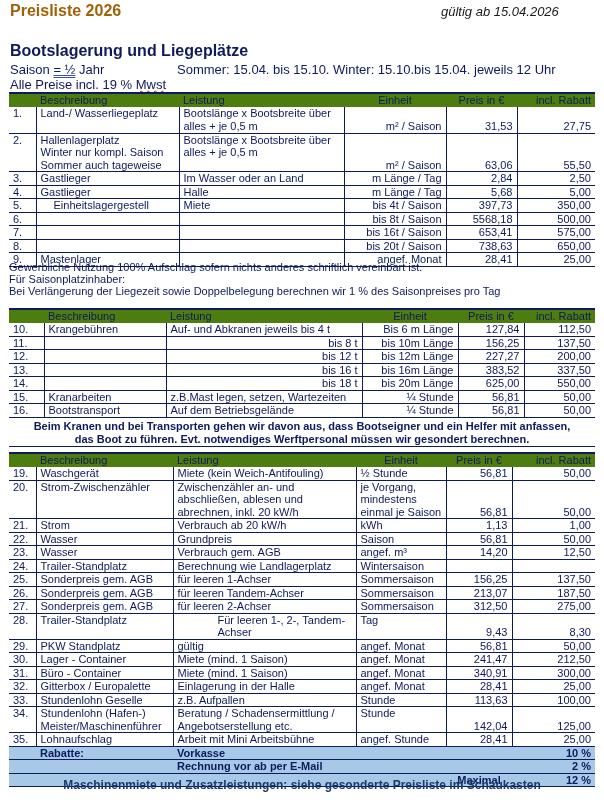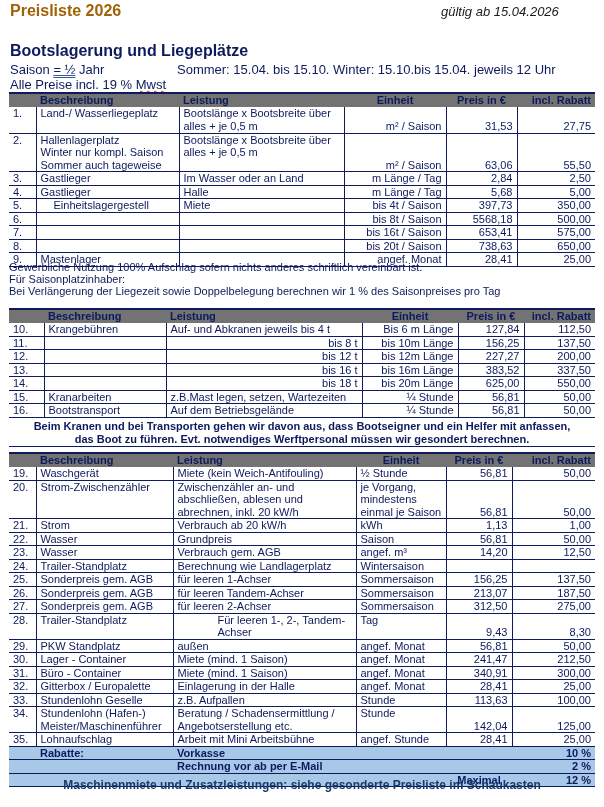--- a/index.html
+++ b/index.html
@@ -9,21 +9,21 @@
   .title { left: 10px; top: 2px; font-size: 16px; font-weight: bold; color: #a16207; }
   .valid { left: 441px; top: 4px; font-size: 13px; font-style: italic; color: #1a1a1a; }
   .h2 { left: 10px; top: 42px; font-size: 16px; font-weight: bold; color: #0d1a5c; }
   .line { font-size: 13px; color: #0d1a5c; }
   .u-blue { text-decoration-color: #3355aa; }
   .u-red { text-decoration: underline wavy #cc2222; text-decoration-thickness: 1px; }
   .u-dbl { text-decoration: underline double #3355aa; }
 
   table { position: absolute; left: 9px; width: 586px; border-collapse: collapse;
           font-size: 11px; color: #0d1a5c; table-layout: fixed; }
-  th { background: #737373; font-weight: bold; padding: 0 4px; height: 13px; line-height: 13px;
+  th { background: #4d7c0f; font-weight: normal; padding: 0 4px; height: 13px; line-height: 13px;
        text-align: left; border-top: 2px solid #0d1a5c; }
   td { padding: 0 4px; line-height: 12.5px; vertical-align: bottom; }
   .t1 td { border-bottom: 1.5px solid #0d1a5c; }
   .t1 td + td { border-left: 1.5px solid #0d1a5c; }
   .r { text-align: right; }
   .c { text-align: center; }
   .num { text-align: left; }
   .foot td { background: #a8c8e8; font-weight: bold; border-left: none !important;
              border-bottom: 1.5px solid #0d1a5c; margin-left: 15px; }
   .note td { text-align: center; font-weight: bold; border-left: none !important; }
@@ -654,21 +654,21 @@
         </td>
       </tr>
       <tr>
         <td class="num" style="vertical-align: top;">
           <div>29.</div>
         </td>
         <td style="vertical-align: top;">
           <div class="u-blue">PKW Standplatz</div>
         </td>
         <td style="vertical-align: top;">
-          <div>außen</div>
+          <div>gültig</div>
         </td>
         <td style="vertical-align: top;">
           <div>angef. Monat</div>
         </td>
         <td class="r">
           <div>56,81</div>
         </td>
         <td class="r">
           <div>50,00</div>
         </td>

